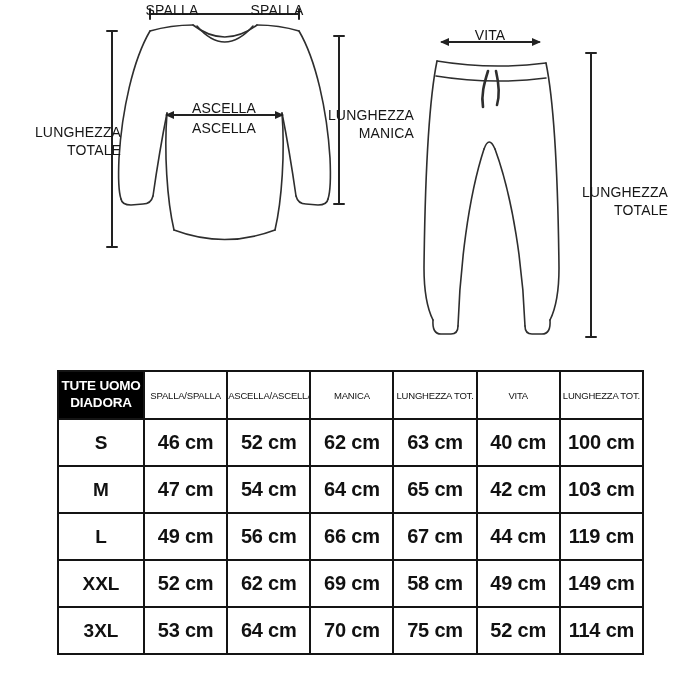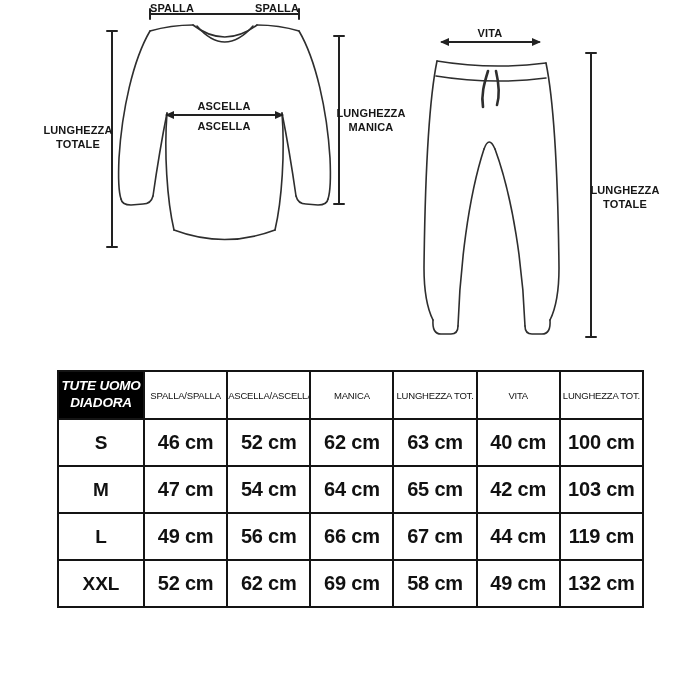--- a/index.html
+++ b/index.html
@@ -4,38 +4,38 @@
 <style>
   html,body{margin:0;padding:0;}
   body{
     width:700px;height:700px;background:#ffffff;overflow:hidden;
     font-family:"Liberation Sans",sans-serif;color:#111;
   }
   .diagram{position:relative;width:700px;height:358px;}
   .diagram svg{position:absolute;left:0;top:0;}
   .dlabel{
     position:absolute;transform:translateX(-50%);
-    font-size:11px;font-weight:bold;color:#161616;
-    text-align:center;line-height:1.3;letter-spacing:.15px;white-space:nowrap;
+    font-size:14px;font-weight:normal;color:#161616;
+    text-align:right;line-height:1.3;letter-spacing:.15px;white-space:nowrap;
   }
   .dlabel span{display:block;}
   table.size-table{
     border-collapse:collapse;table-layout:fixed;
     width:587px;margin:12px 0 0 57px;background:#fff;
   }
   .size-table th,.size-table td{
     border:2px solid #141414;text-align:center;vertical-align:middle;
     padding:0;overflow:hidden;
   }
   .size-table .corner{
     background:#000;color:#fff;font-size:13.5px;font-weight:bold;line-height:1.25;
   }
   .size-table .corner span{display:block;}
   .size-table thead th{height:46px;font-size:9.5px;font-weight:normal;letter-spacing:-.2px;}
-  .size-table thead th.corner{width:84px;font-style:italic;}
+  .size-table thead th.corner{width:84px;}
   .size-table tbody th{height:45px;font-size:19px;font-weight:bold;}
   .size-table tbody td{font-size:20px;font-weight:bold;letter-spacing:-.2px;}
 </style>
 </head>
 <body>
 
 <div class="diagram">
   <svg width="700" height="358" viewBox="0 0 700 358" fill="none" stroke="#2e2e2e" stroke-width="1.6" stroke-linecap="round" stroke-linejoin="round">
 
     <g>
@@ -176,16 +176,25 @@
       <td>44 cm</td>
       <td>119 cm</td>
     </tr>
     <tr>
       <th>XXL</th>
       <td>52 cm</td>
       <td>62 cm</td>
       <td>69 cm</td>
       <td>58 cm</td>
       <td>49 cm</td>
-      <td>132 cm</td>
+      <td>149 cm</td>
+    </tr>
+    <tr>
+      <th>3XL</th>
+      <td>53 cm</td>
+      <td>64 cm</td>
+      <td>70 cm</td>
+      <td>75 cm</td>
+      <td>52 cm</td>
+      <td>114 cm</td>
     </tr>
   </tbody>
 </table>
 
 </body></html>

